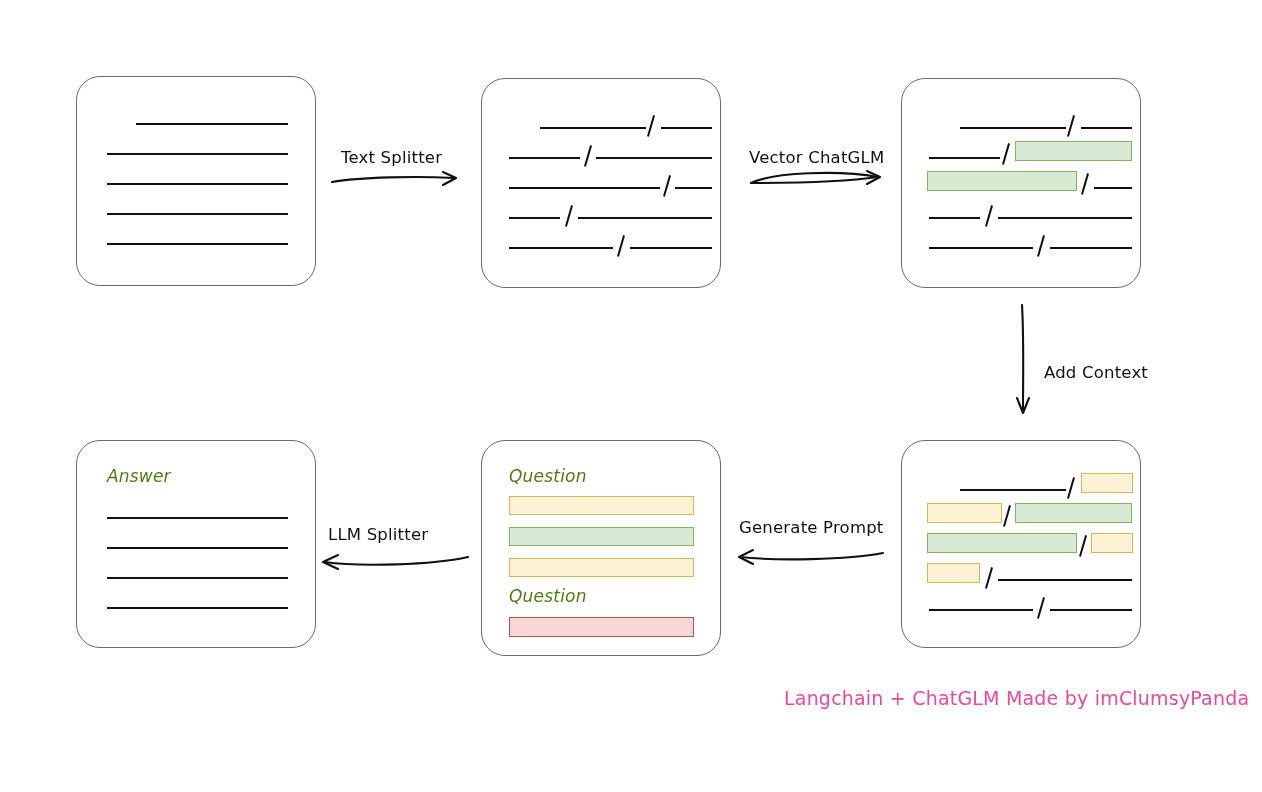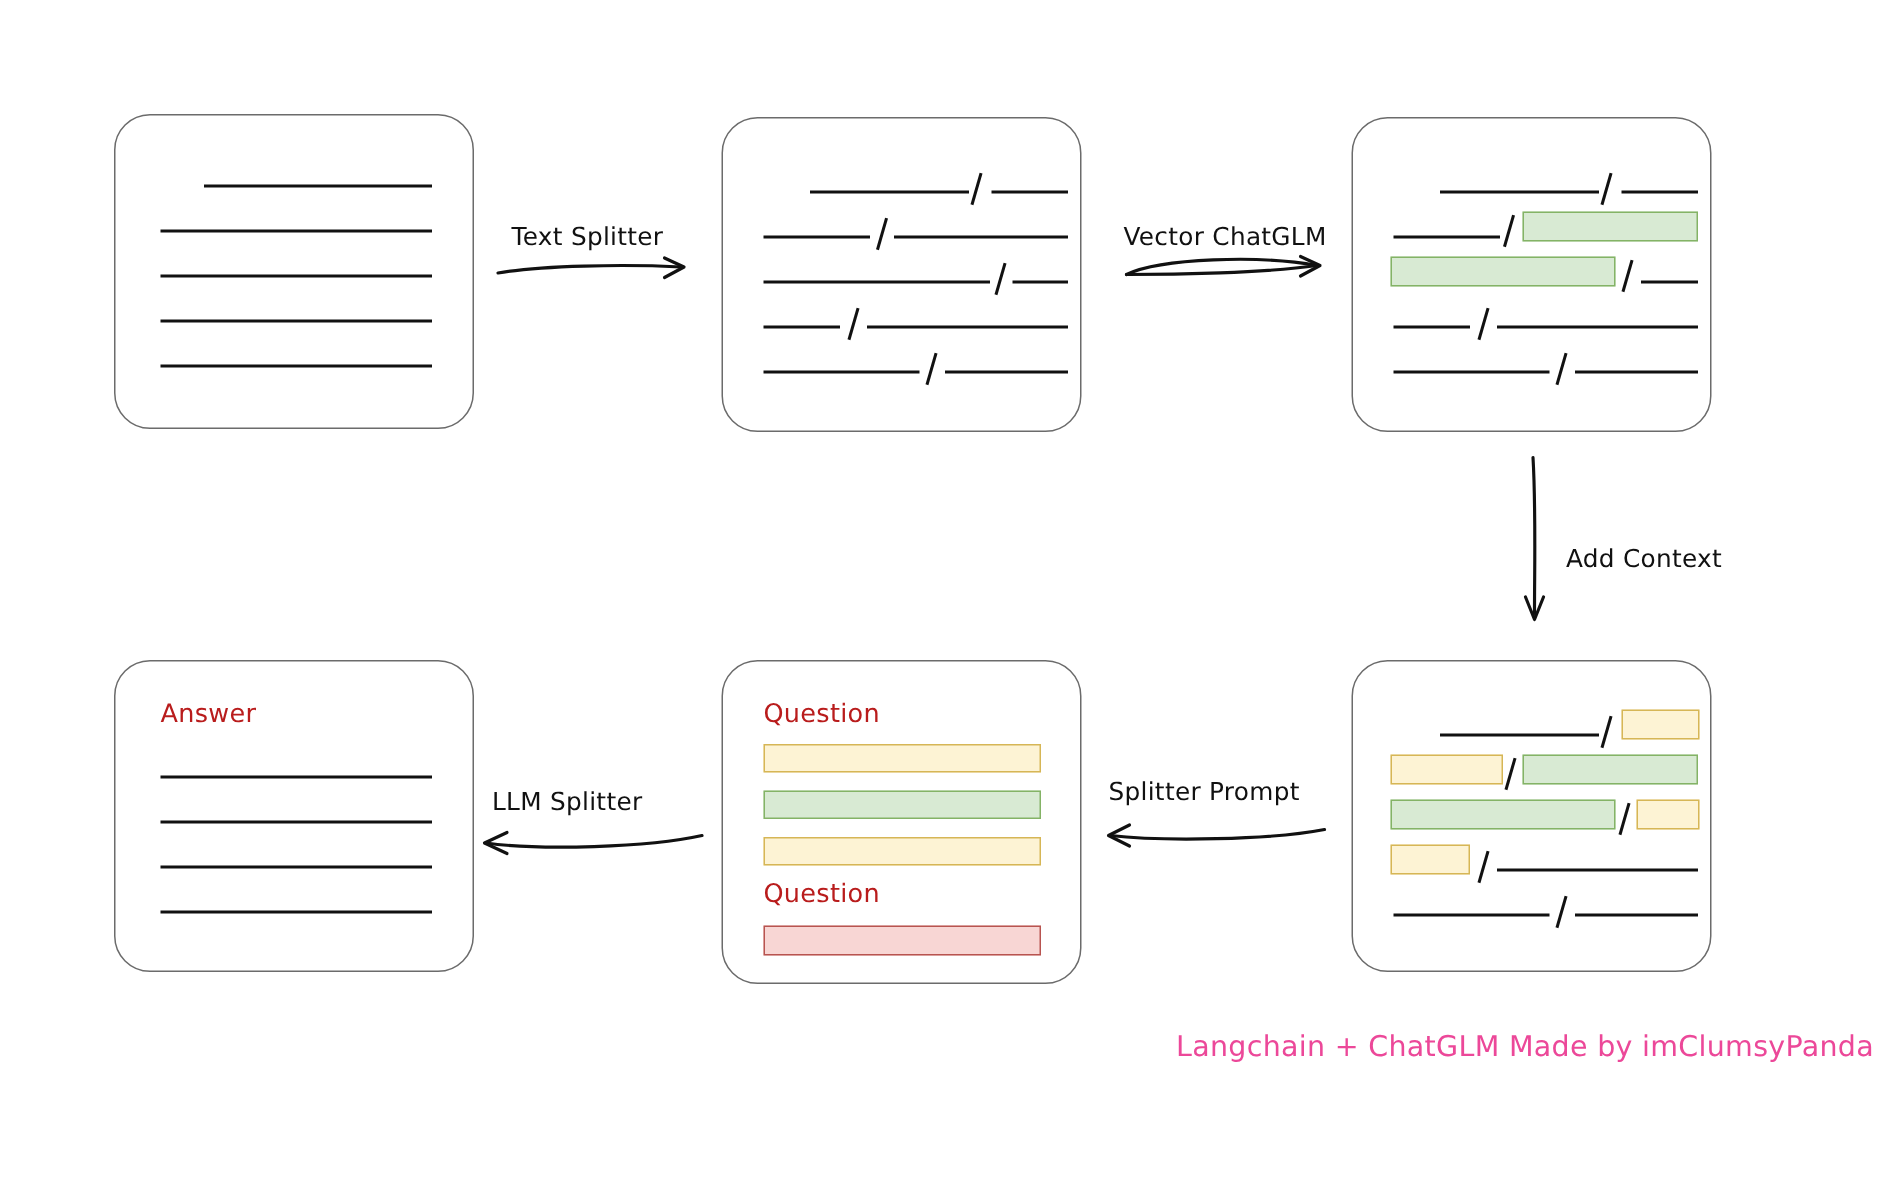--- a/index.html
+++ b/index.html
@@ -50,22 +50,23 @@
   }
   .chip.green  { background: #d8ead3; border-color: #84b366; }
   .chip.yellow { background: #fdf3d4; border-color: #d6b656; }
   .chip.red    { background: #f8d6d4; border-color: #b85450; }
 
   
   .card-heading {
     position: absolute;
     font-size: 17px;
     letter-spacing: .2px;
-    color: #b91c1c;
+    color: #4d7c0f;
     white-space: nowrap;
+    font-style: italic;
   }
 
   
   .edge-label {
     position: absolute;
     font-size: 16.5px;
     color: #111;
     white-space: nowrap;
     letter-spacing: .2px;
   }
@@ -185,21 +186,21 @@
 
   <div class="chip yellow" style="left:25px;  top:122px; width:53px;  height:20px;"></div>
   <div class="slash" style="left:86px;  top:126px; height:22px;"></div>
   <div class="rule" style="left:96px;  top:138px; width:134px;"></div>
 
   <div class="rule" style="left:27px;  top:168px; width:104px;"></div>
   <div class="slash" style="left:138px; top:156px; height:22px;"></div>
   <div class="rule" style="left:148px; top:168px; width:82px;"></div>
 </div>
 
-<div class="edge-label" style="left:739px; top:518px;">Splitter Prompt</div>
+<div class="edge-label" style="left:739px; top:518px;">Generate Prompt</div>
 <svg class="arrow-svg" style="left:735px; top:544px;" width="152" height="24" viewBox="0 0 152 24">
   <path d="M148,9 C112,16 40,17 5,13"></path>
   <polyline points="18,6 4,13 18,20"></polyline>
 </svg>
 
 <div class="card" style="left:481px; top:440px; width:240px; height:216px;">
   <div class="card-heading" style="left:27px; top:25px;">Question</div>
   <div class="chip yellow" style="left:27px; top:55px;  width:185px; height:19px;"></div>
   <div class="chip green" style="left:27px; top:86px;  width:185px; height:19px;"></div>
   <div class="chip yellow" style="left:27px; top:117px; width:185px; height:19px;"></div>

